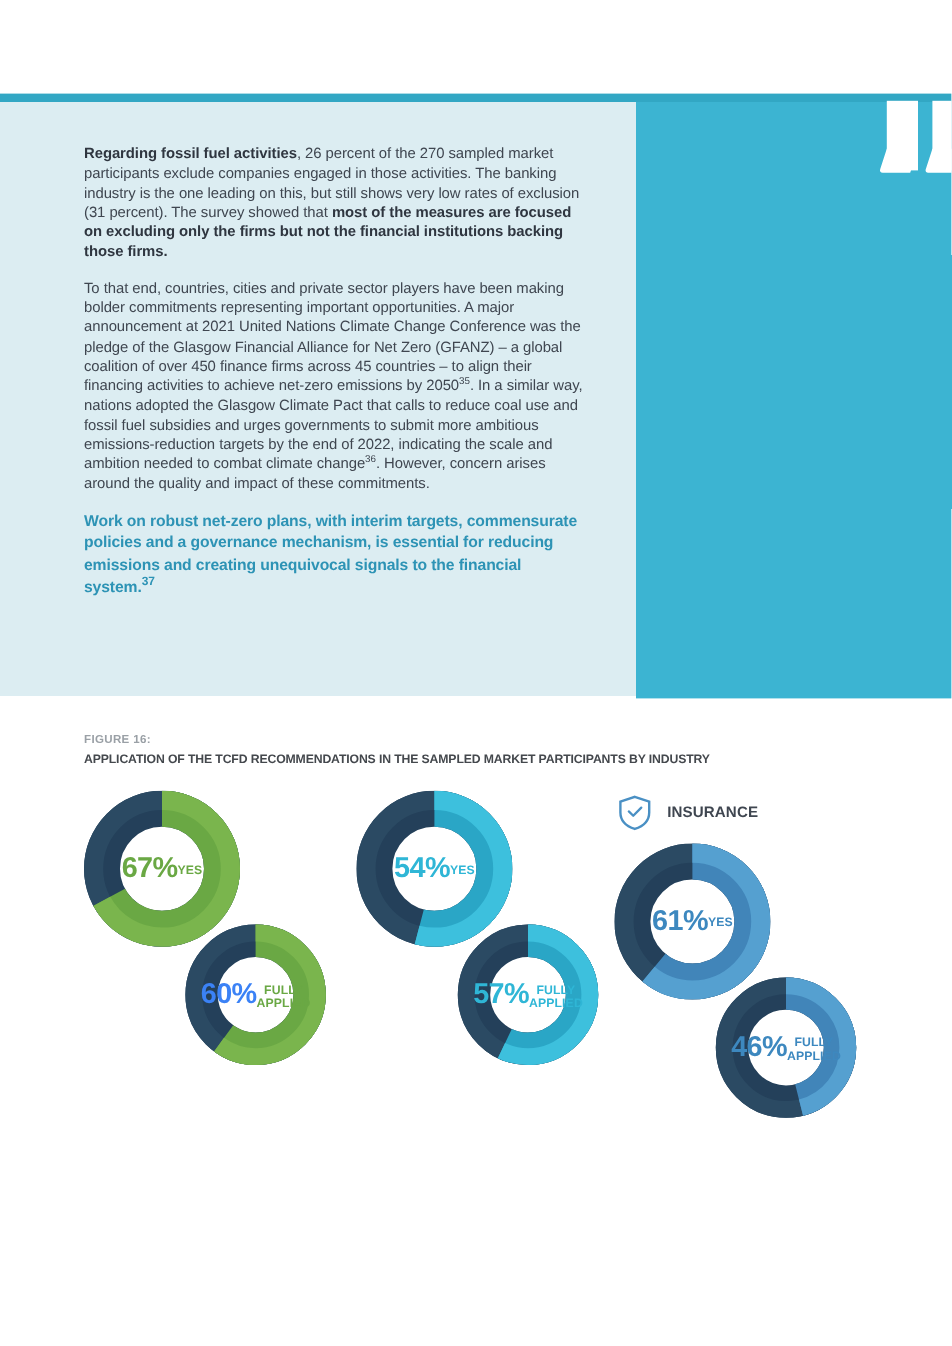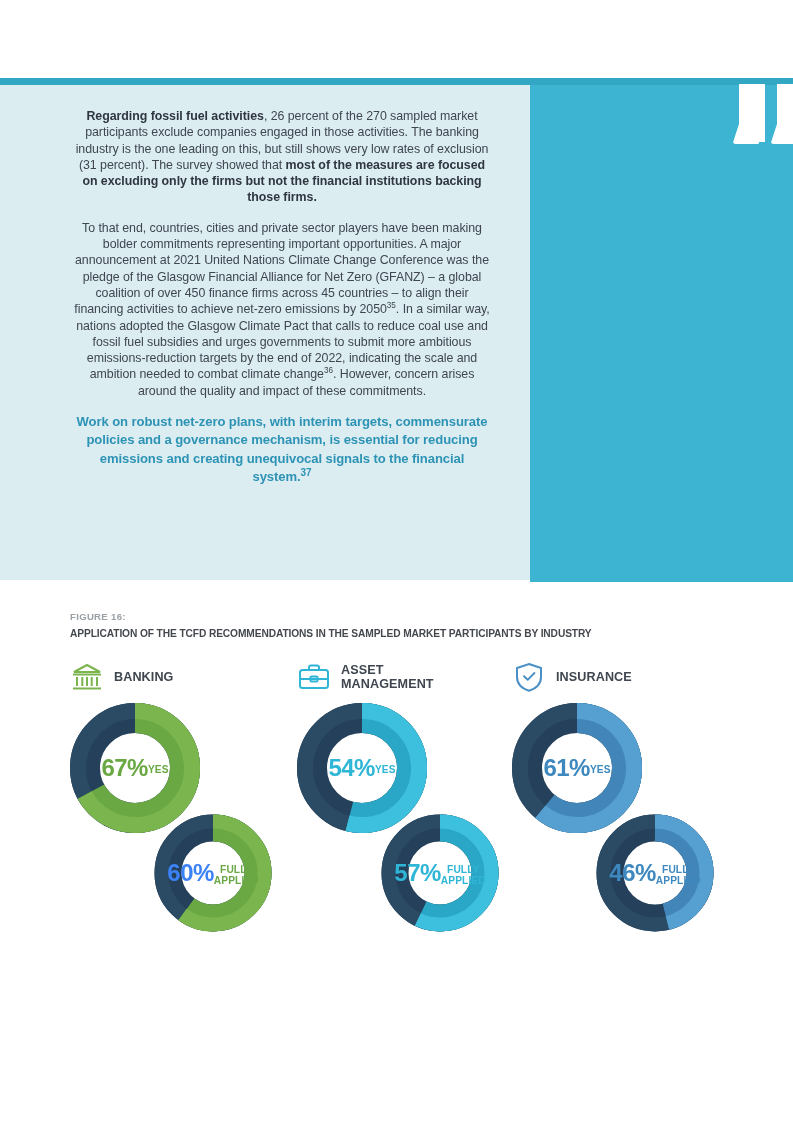--- a/index.html
+++ b/index.html
@@ -20,21 +20,21 @@
   
   .quote-mark{position:absolute;left:735px;top:84px;width:80px;height:70px;}
   .qm{position:absolute;top:0;width:26px;height:58px;background:#ffffff;}
   .qm::after{content:"";position:absolute;left:0;top:40px;width:26px;height:20px;
     background:#ffffff;border-bottom-left-radius:3px;
     transform:skewX(-18deg);transform-origin:top left;}
   .qm1{left:4px;}
   .qm2{left:42px;}
 
   
-  .text-col{position:absolute;left:70px;top:108px;width:424px;text-align:center;}
+  .text-col{position:absolute;left:70px;top:120px;width:424px;}
   .para{
     color:#3f4650;font-size:12.4px;line-height:16.3px;margin:0 0 14px 0;
     letter-spacing:-0.05px;
   }
   .para b{color:#2f3640;font-weight:bold;}
   .para sup{font-size:8.2px;vertical-align:super;line-height:0;}
   .pullout{
     color:#2d93b5;font-size:13.1px;line-height:18.4px;font-weight:bold;
     margin:0;letter-spacing:-0.1px;
   }
@@ -113,33 +113,20 @@
     <p class="pullout">
       <span>Work on robust net-zero plans, with interim targets, commensurate policies and a governance mechanism, is essential for reducing emissions and creating unequivocal signals to the financial system.</span><sup>37</sup>
     </p>
   </div>
 
 
   <div class="fig-label">FIGURE 16:</div>
   <div class="fig-title">APPLICATION OF THE TCFD RECOMMENDATIONS IN THE SAMPLED MARKET PARTICIPANTS BY INDUSTRY</div>
 
   <div class="group g-banking">
-    <div class="g-head">
-      <span class="g-icon">
-        <svg viewBox="0 0 34 34" width="34" height="34">
-          <g fill="none" stroke="#7ab54d" stroke-width="2">
-            <path d="M4 12 L17 5 L30 12 Z"></path>
-            <path d="M3 14.5 H31"></path>
-            <path d="M7 17 V26 M12.3 17 V26 M17 17 V26 M21.7 17 V26 M27 17 V26"></path>
-            <path d="M3 28.5 H31"></path>
-          </g>
-        </svg>
-      </span>
-      <span class="g-name">BANKING</span>
-    </div>
     <div class="donuts">
       <div class="donut d-a">
         <svg width="130" height="130" viewBox="0 0 130 130">
           <circle cx="65" cy="65" r="50" fill="none" stroke="#24405a" stroke-width="30"></circle>
           <circle cx="65" cy="65" r="57" fill="none" stroke="#2b4a63" stroke-width="16"></circle>
           <circle cx="65" cy="65" r="50" fill="none" stroke="#6aa844" stroke-width="30" stroke-dasharray="210.5 103.7" transform="rotate(-90 65 65)"></circle>
           <circle cx="65" cy="65" r="57" fill="none" stroke="#7ab54d" stroke-width="16" stroke-dasharray="239.9 118.2" transform="rotate(-90 65 65)"></circle>
         </svg>
         <div class="d-center">
           <span class="d-pct" style="color:#6aa844">67%</span>
@@ -157,34 +144,20 @@
         <div class="d-center">
           <span class="d-pct" style="color:#3b82f6">60%</span>
           <span class="d-lab" style="color:#6aa844">FULLY
 APPLIED</span>
         </div>
       </div>
     </div>
   </div>
 
   <div class="group g-asset">
-    <div class="g-head">
-      <span class="g-icon">
-        <svg viewBox="0 0 34 34" width="34" height="34">
-          <g fill="none" stroke="#2fb6d6" stroke-width="2">
-            <rect x="3" y="10" width="28" height="18" rx="2.5"></rect>
-            <path d="M12 10 V7.5 a2 2 0 0 1 2-2 h6 a2 2 0 0 1 2 2 V10"></path>
-            <path d="M3 19 H31"></path>
-            <rect x="13.5" y="16.5" width="7" height="5" rx="1"></rect>
-          </g>
-        </svg>
-      </span>
-      <span class="g-name">ASSET
-MANAGEMENT</span>
-    </div>
     <div class="donuts">
       <div class="donut d-a">
         <svg width="130" height="130" viewBox="0 0 130 130">
           <circle cx="65" cy="65" r="50" fill="none" stroke="#24405a" stroke-width="30"></circle>
           <circle cx="65" cy="65" r="57" fill="none" stroke="#2b4a63" stroke-width="16"></circle>
           <circle cx="65" cy="65" r="50" fill="none" stroke="#2aa6c6" stroke-width="30" stroke-dasharray="169.6 144.6" transform="rotate(-90 65 65)"></circle>
           <circle cx="65" cy="65" r="57" fill="none" stroke="#3dc0dd" stroke-width="16" stroke-dasharray="193.4 164.7" transform="rotate(-90 65 65)"></circle>
         </svg>
         <div class="d-center">
           <span class="d-pct" style="color:#2fb6d6">54%</span>

